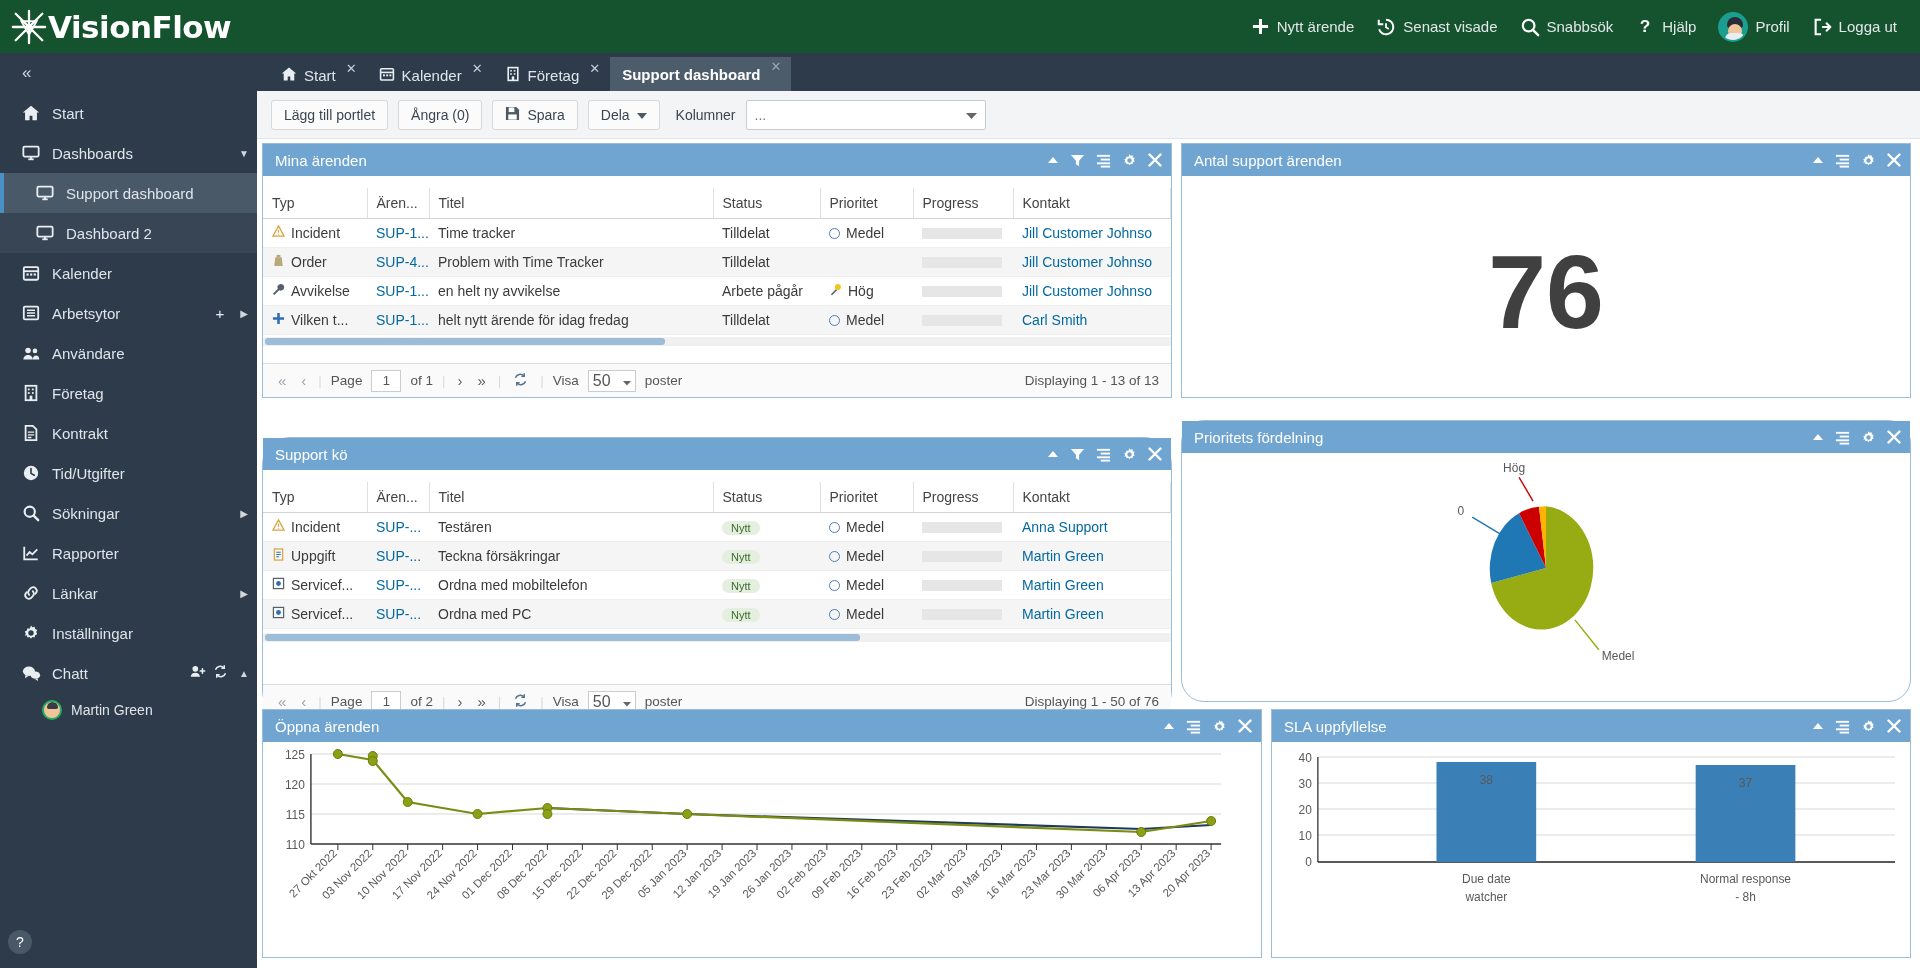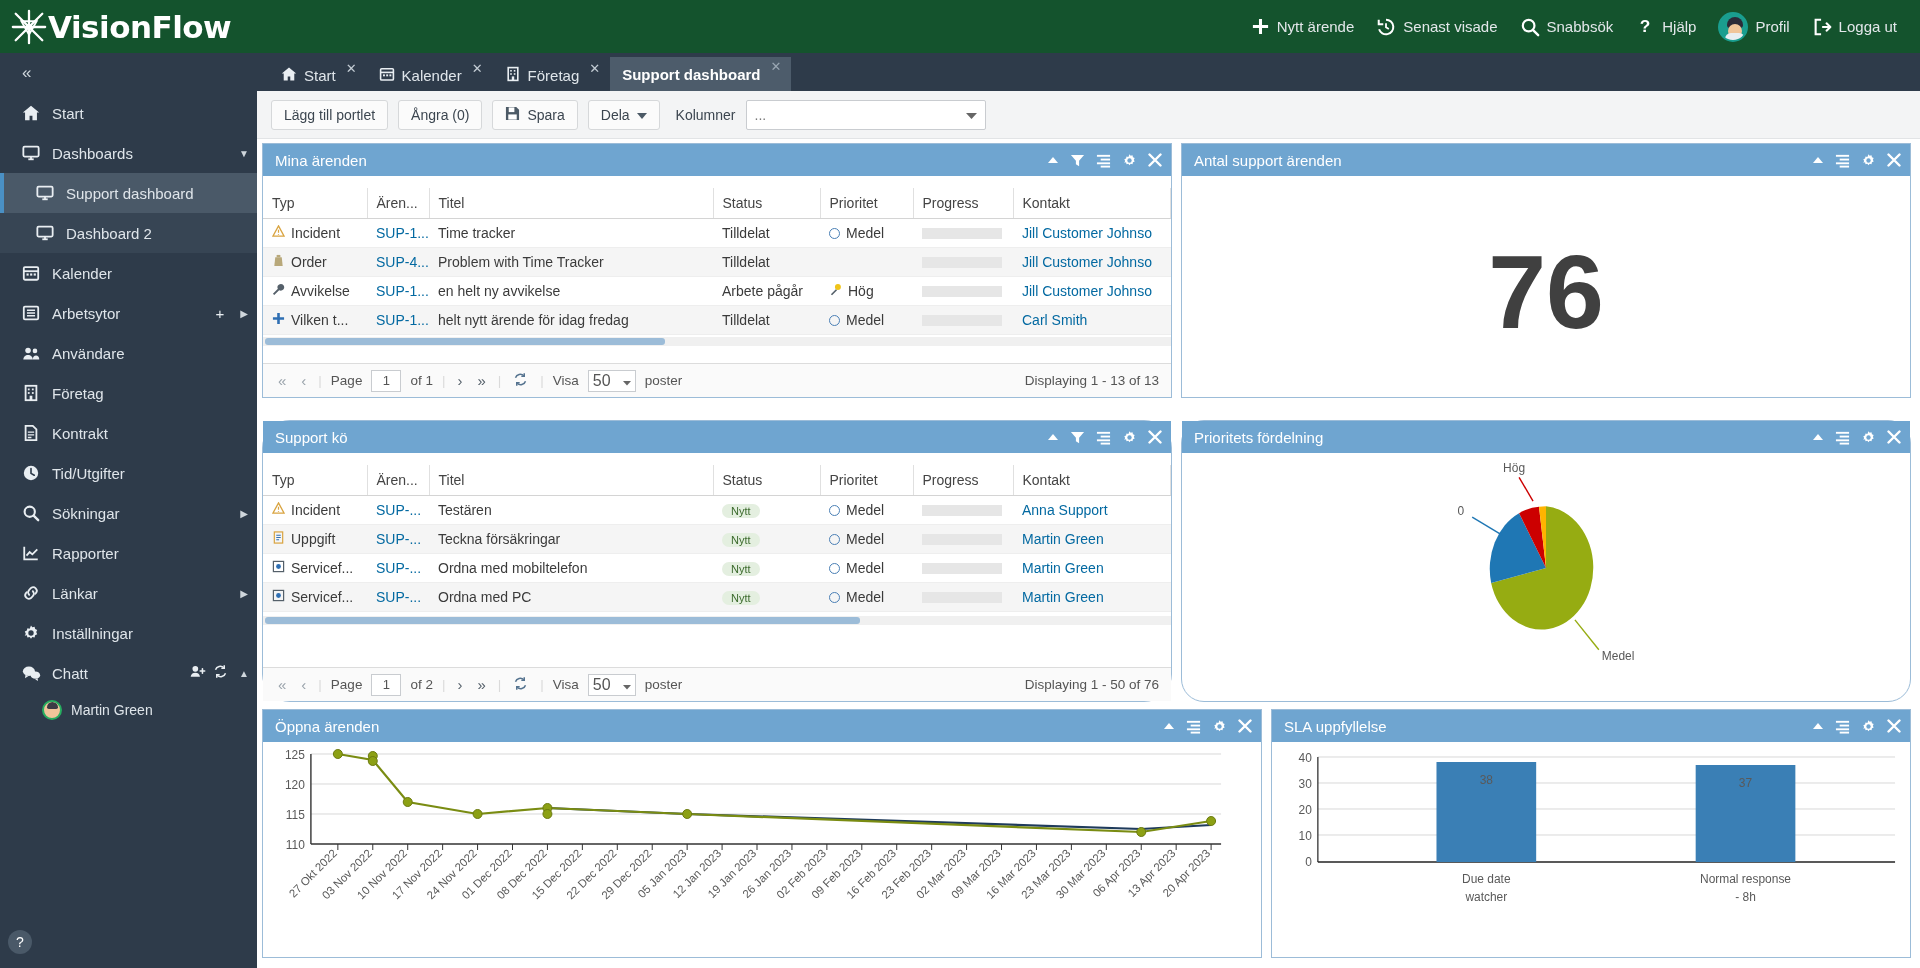--- a/index.html
+++ b/index.html
@@ -648,21 +648,21 @@
           <span><svg width="8" height="5" viewBox="0 0 8 5">
                 <path d="M0 0h8L4 4.4z" fill="#666"></path>
               </svg></span>
         </span>
         <span>poster</span>
         <span class="right">Displaying 1 - 13 of 13</span>
       </div>
     </div>
   </div>
 
-  <div class="portlet" style="left:5px; top:281px; width:910px; height:282px;border-radius:28px;">
+  <div class="portlet" style="left:5px; top:298px; width:910px; height:282px;border-radius:28px;">
     <div class="phead">
       <span class="ptitle">Support kö</span>
       <span class="picons">
         <span>
             <svg width="12" height="9" viewBox="0 0 12 9">
               <path d="M6 1l5 6H1z" fill="#fff"></path>
             </svg>
           </span>
         <span>
             <svg width="15" height="15" viewBox="0 0 16 16">

